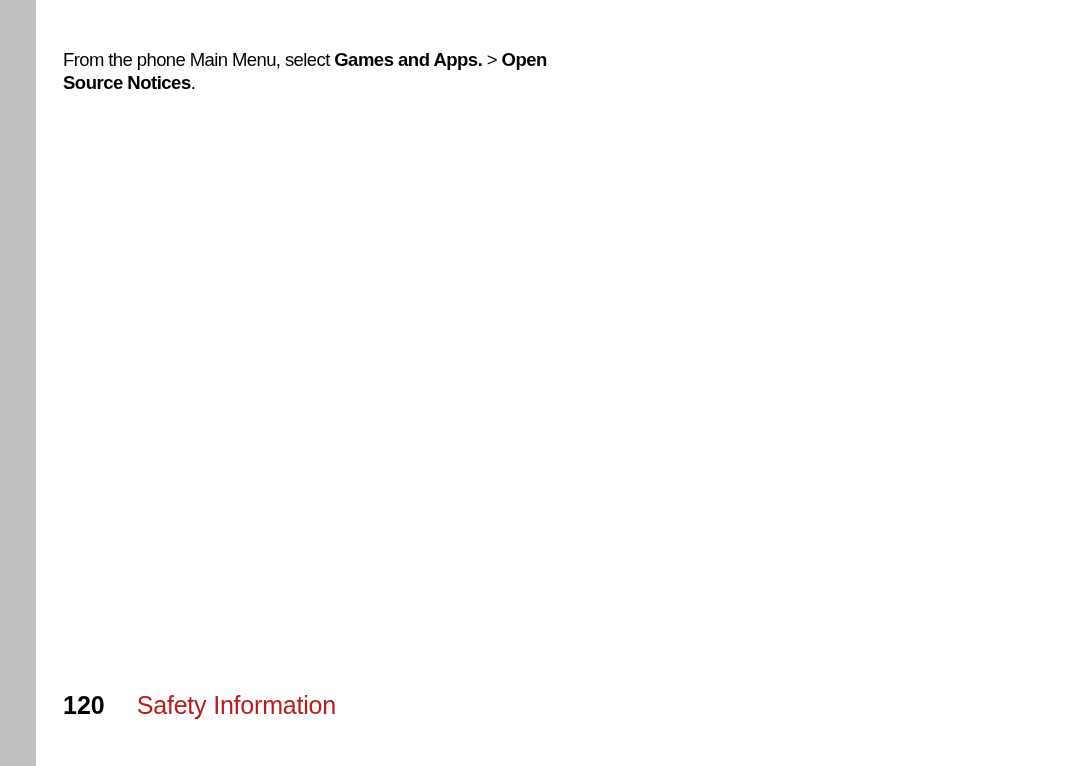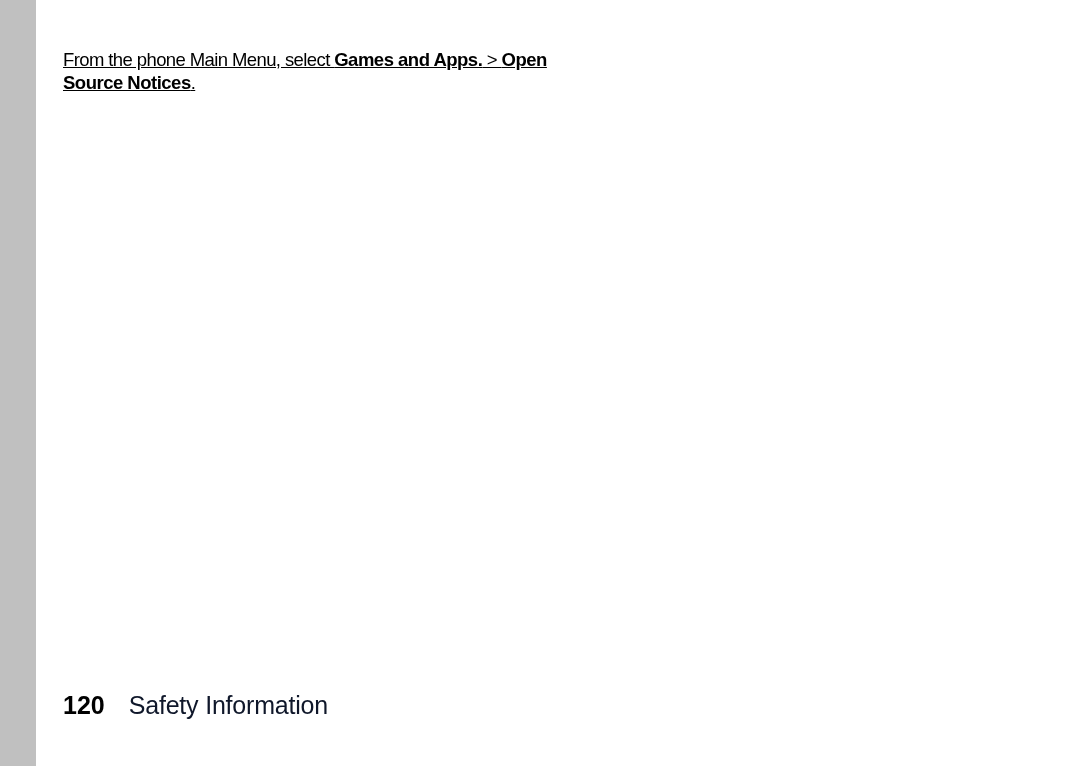--- a/index.html
+++ b/index.html
@@ -44,39 +44,39 @@
       letter-spacing: -0.3px;
     }
     .bold {
       font-weight: 700;
       font-stretch: condensed;
       letter-spacing: -0.5px;
     }
     .condensed {
       font-stretch: condensed;
       letter-spacing: -0.6px;
-      text-decoration: underline;
     }
     .footer {
       position: absolute;
       left: 63px;
       bottom: 46px;
       display: flex;
       align-items: baseline;
+      gap: 8px;
     }
     .page-number {
       font-size: 25px;
       font-weight: 700;
       color: #000000;
       margin-right: 24px;
     }
     .section-title {
       font-size: 25px;
       font-weight: 400;
-      color: #0f172a;
+      color: #b91c1c;
       letter-spacing: -0.2px;
     }
   </style>
 </head>
 <body>
 
 <div class="gray-bar"></div>
 
 <div class="content">
   <p class="instruction-para condensed">

